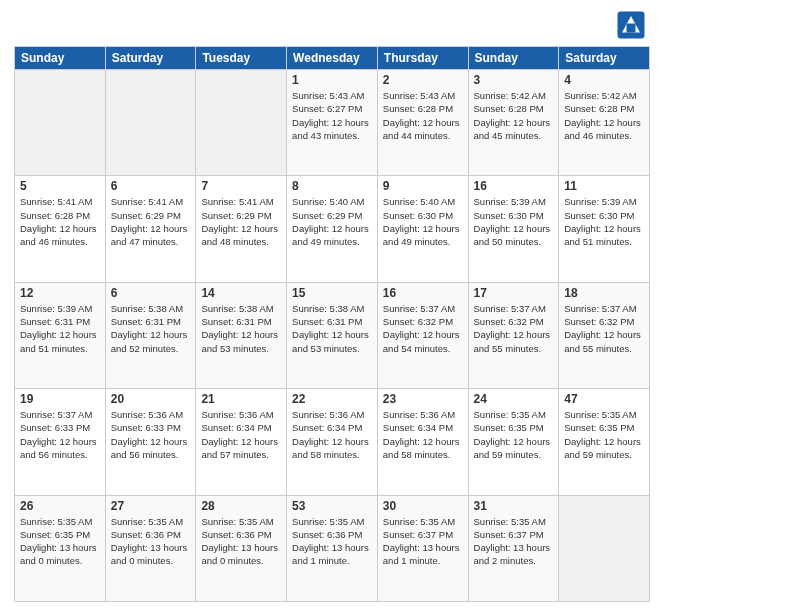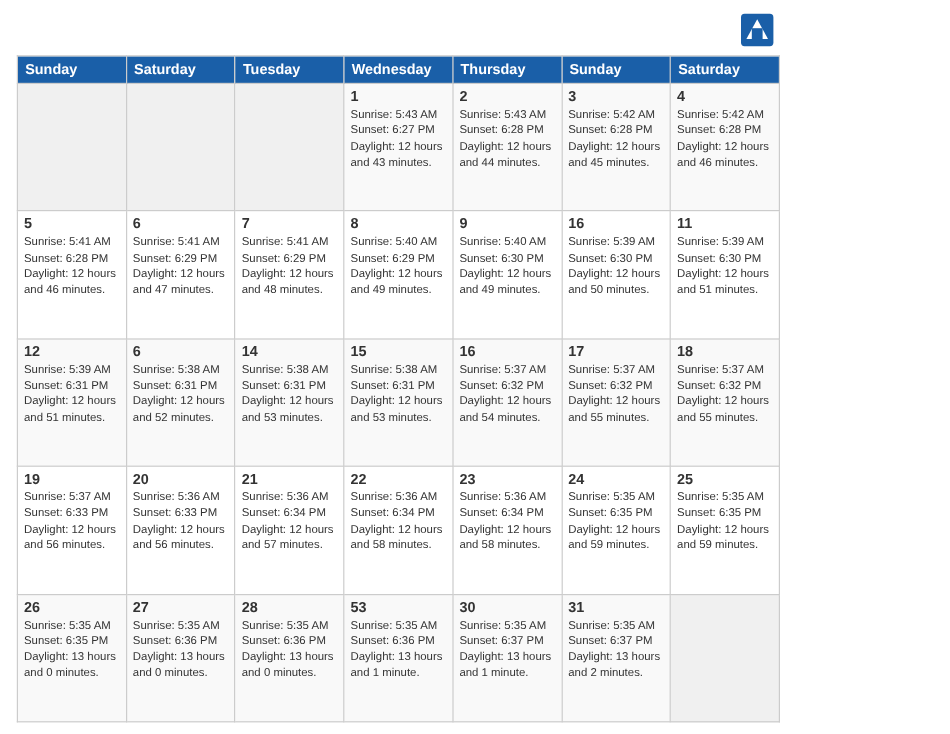--- a/index.html
+++ b/index.html
@@ -307,21 +307,21 @@
 and 58 minutes.</div>
           </td>
           <td>
             <span class="day-number">24</span>
             <div class="day-info" style="white-space: pre-line;">Sunrise: 5:35 AM
 Sunset: 6:35 PM
 Daylight: 12 hours
 and 59 minutes.</div>
           </td>
           <td>
-            <span class="day-number">25</span>
+            <span class="day-number">47</span>
             <div class="day-info" style="white-space: pre-line;">Sunrise: 5:35 AM
 Sunset: 6:35 PM
 Daylight: 12 hours
 and 59 minutes.</div>
           </td>
         </tr>
         <tr>
           <td>
             <span class="day-number">26</span>
             <div class="day-info" style="white-space: pre-line;">Sunrise: 5:35 AM

